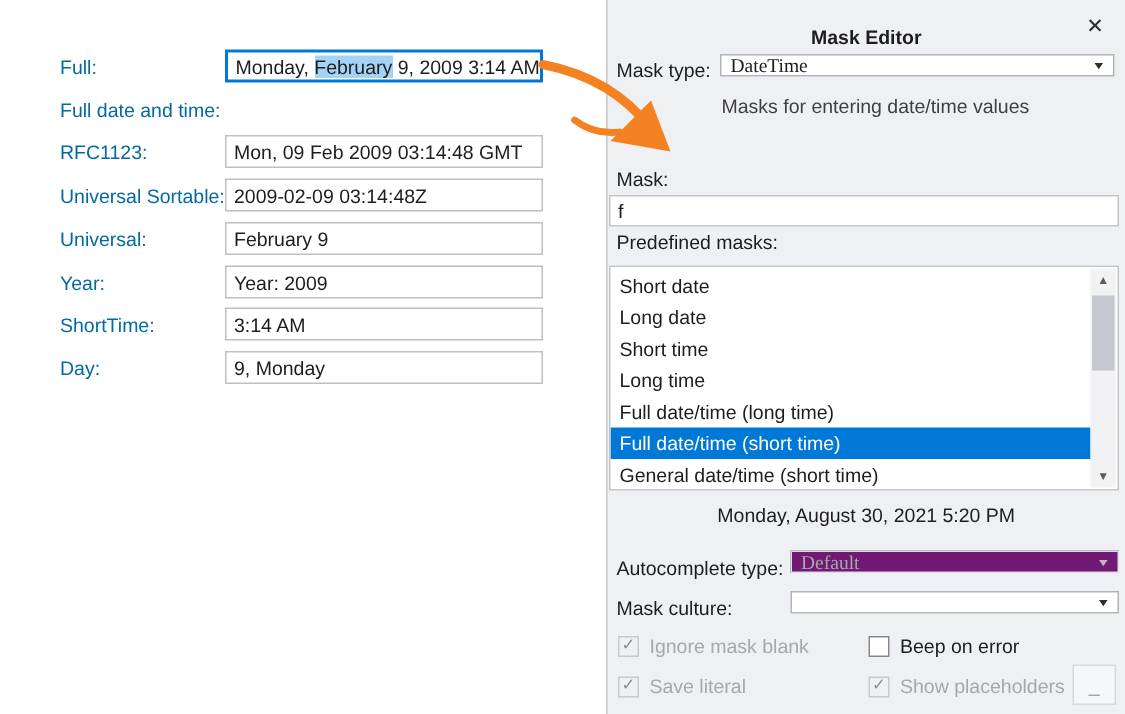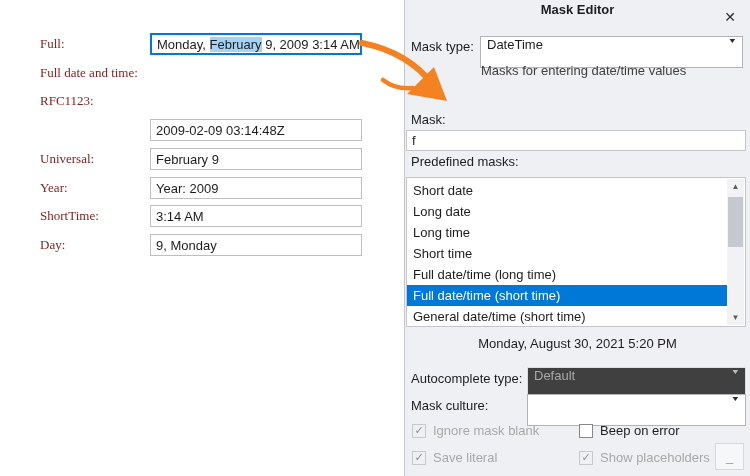--- a/index.html
+++ b/index.html
@@ -5,53 +5,53 @@
   html,body{margin:0;padding:0;}
   body{
     width:750px;height:476px;position:relative;overflow:hidden;
     background:#ffffff;
     font-family:"Liberation Sans","DejaVu Sans",sans-serif;
     font-size:13px;color:#1d1d1f;
     -webkit-font-smoothing:antialiased;
   }
   
   .frow{position:absolute;left:40px;width:322px;height:22px;}
-  .flabel{position:absolute;left:0;top:0;height:22px;display:flex;align-items:center;color:#7f1d1d;font-family:Liberation Serif, serif;}
+  .flabel{position:absolute;left:0;top:0;height:22px;display:flex;align-items:center;color:#0369a1;}
   .fbox{
     position:absolute;left:110px;top:0;width:212px;height:22px;box-sizing:border-box;
     border:1px solid #bfbfbf;background:#fff;display:flex;align-items:center;
     padding:0 5px;white-space:pre;text-align:center;
   }
   .fbox span{white-space:pre;}
   .fbox.focused{border:2px solid var(--accent);}
   .sel-text{background:var(--selection);}
   .r0{top:33px}.r1{top:62px}.r2{top:90px}.r3{top:119px}
   .r4{top:148px}.r5{top:177px}.r6{top:205px}.r7{top:234px}
 
   
   .arrow-svg{position:absolute;left:350px;top:28px;z-index:5;pointer-events:none;}
 
   
   .panel{
     position:absolute;left:404px;top:0;width:346px;height:476px;box-sizing:border-box;
     background:var(--panel-bg);border-left:1px solid var(--panel-border);
   }
-  .panel-title{position:absolute;left:0;top:2px;width:100%;text-align:center;font-weight:bold;}
+  .panel-title{position:absolute;left:0;top:17px;width:100%;text-align:center;font-weight:bold;}
   .close-btn{position:absolute;right:10px;top:7px;width:20px;height:20px;display:flex;
     align-items:center;justify-content:center;font-size:14px;color:#2d2d2d;cursor:pointer;}
 
   .plabel{position:absolute;height:16px;line-height:16px;color:#1d1d1f;}
 
   .combo{
-    position:absolute;box-sizing:border-box;height:32px;background:#fff;
-    border:1px solid #b0b3b8;display:flex;padding:0 6px;
+    position:absolute;box-sizing:border-box;height:15px;background:#fff;
+    border:1px solid #b0b3b8;display:flex;align-items:center;padding:0 6px;font-family:Liberation Serif, serif;
   }
   .combo .combo-val{flex:1;overflow:hidden;white-space:nowrap;}
   .combo .combo-arrow{font-size:7px;color:#2d2d2d;transform:scaleX(1.4);margin-left:4px;}
-  .combo.disabled{background:#404040;border-color:#dddee2;}
+  .combo.disabled{background:#701a75;border-color:#dddee2;}
   .combo.disabled .combo-val{color:var(--disabled);}
   .combo.disabled .combo-arrow{color:#b9babe;}
 
   .hint{position:absolute;left:76px;top:63px;color:#404040;}
 
   .mask-input{
     position:absolute;left:1px;top:130px;width:340px;height:21px;box-sizing:border-box;
     border:1px solid #c3c5ca;background:#fff;padding:0 5px;margin:0;
     font-family:inherit;font-size:13px;color:#1d1d1f;outline:none;
   }
@@ -92,22 +92,24 @@
   <span class="flabel">Full:</span>
   <div class="fbox focused">
     <span>Monday, </span><span class="sel-text">February</span><span> 9, 2009 3:14 AM</span>
   </div>
 </div>
 <div class="frow r1">
   <span class="flabel">Full date and time:</span>
 </div>
 <div class="frow r2">
   <span class="flabel">RFC1123:</span>
+  <div class="fbox"><span>Mon, 09 Feb 2009 03:14:48 GMT</span></div>
 </div>
 <div class="frow r3">
+  <span class="flabel">Universal Sortable:</span>
   <div class="fbox"><span>2009-02-09 03:14:48Z</span></div>
 </div>
 <div class="frow r4">
   <span class="flabel">Universal:</span>
   <div class="fbox"><span>February 9</span></div>
 </div>
 <div class="frow r5">
   <span class="flabel">Year:</span>
   <div class="fbox"><span>Year: 2009</span></div>
 </div>
@@ -138,22 +140,22 @@
   <span class="hint">Masks for entering date/time values</span>
 
   <span class="plabel" style="left:6px;top:112px;">Mask:</span>
   <input class="mask-input" type="text" value="f" style="">
 
   <span class="plabel" style="left:6px;top:154px;">Predefined masks:</span>
   <div class="listbox">
     <div class="list-inner">
       <div class="litem">Short date</div>
       <div class="litem">Long date</div>
+      <div class="litem">Short time</div>
       <div class="litem">Long time</div>
-      <div class="litem">Short time</div>
       <div class="litem">Full date/time (long time)</div>
       <div class="litem sel">Full date/time (short time)</div>
       <div class="litem">General date/time (short time)</div>
     </div>
     <div class="sb">
       <div class="sb-btn sb-up">▲</div>
       <div class="sb-thumb"></div>
       <div class="sb-btn sb-down">▼</div>
     </div>
   </div>

